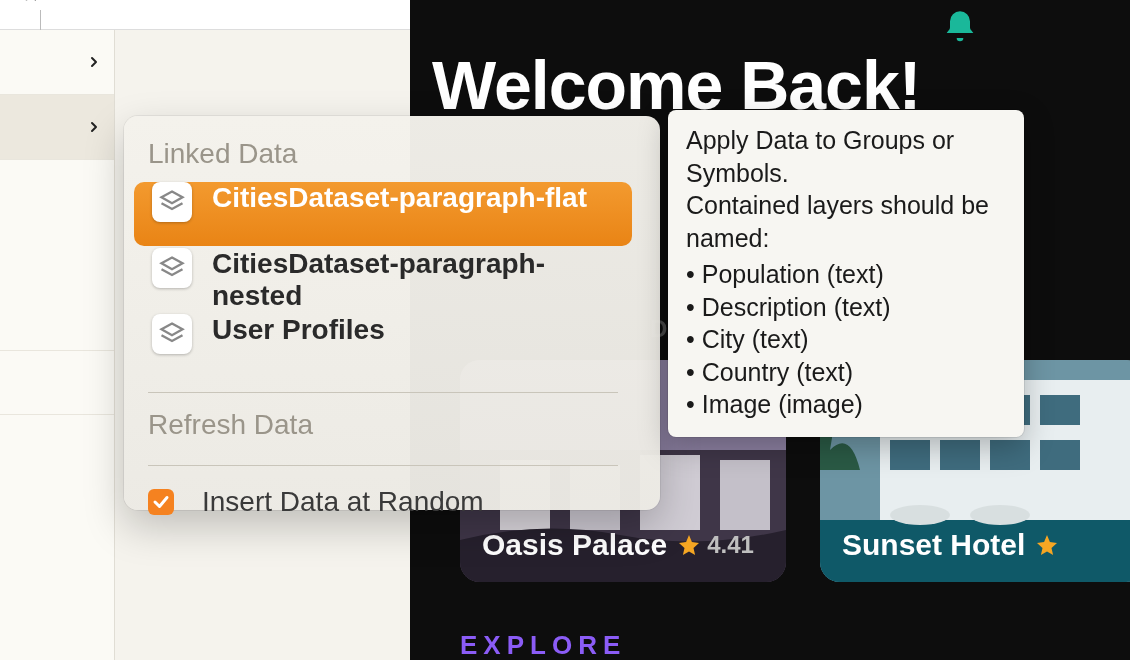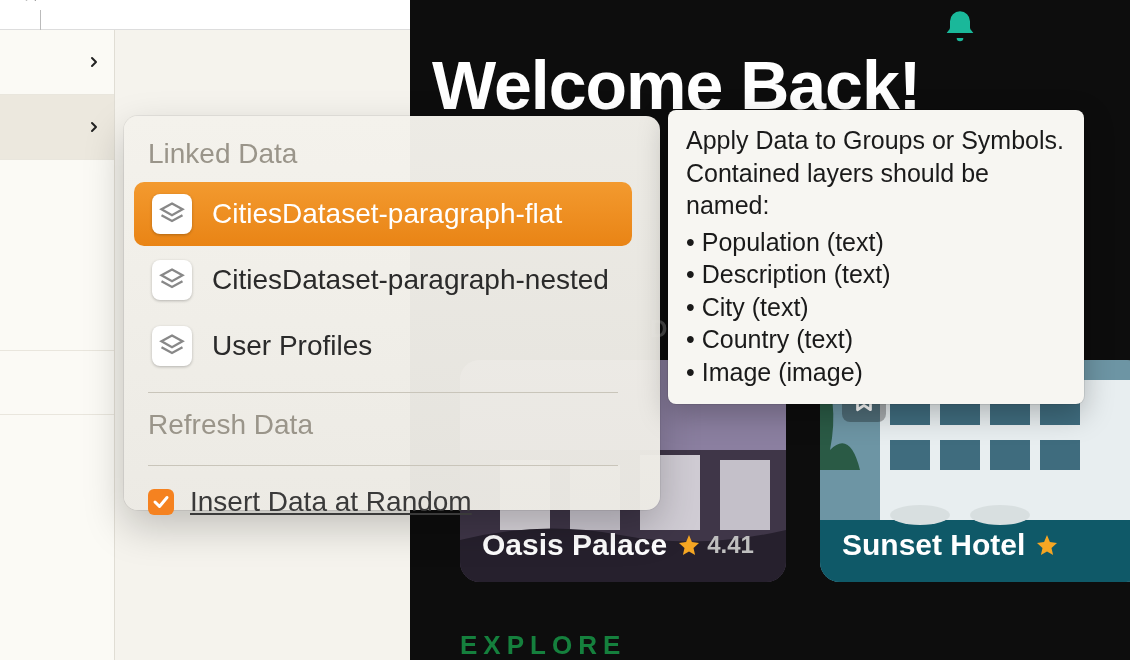--- a/index.html
+++ b/index.html
@@ -162,21 +162,21 @@
       color: #ffffff;
     }
 
     .explore-label {
       position: absolute;
       left: 50px;
       top: 630px;
       font-size: 26px;
       font-weight: 700;
       letter-spacing: 6px;
-      color: #15803d;
+      color: #8b5cf6;
     }
     .recommended-ghost {
       position: absolute;
       left: 240px;
       top: 315px;
       color: #4a4a4a;
       font-size: 24px;
       font-weight: 600;
       letter-spacing: 4px;
     }
@@ -193,28 +193,29 @@
       box-shadow: 0 16px 40px rgba(0,0,0,0.22), 0 0 0 1px rgba(0,0,0,0.06);
       padding: 14px 28px 10px 10px;
     }
     .data-menu-header {
       font-size: 28px;
       color: #9a958a;
       padding: 8px 14px 12px 14px;
     }
     .data-item {
       display: flex;
-      align-items: center;
+      align-items: flex-start;
       gap: 20px;
       height: 64px;
       border-radius: 10px;
       padding: 0 18px;
       font-size: 28px;
       color: #2a2a2a;
       margin-bottom: 2px;
+      font-weight: bold;
     }
     .data-item.selected {
       background: linear-gradient(180deg, #f39a2f, #e98415);
       color: #ffffff;
     }
     .data-item-icon {
       width: 40px;
       height: 40px;
       border-radius: 8px;
       background: #ffffff;
@@ -232,43 +233,42 @@
       margin: 14px 14px 10px 14px;
     }
     .menu-secondary {
       font-size: 28px;
       color: #9a958a;
       padding: 6px 14px 10px 14px;
     }
     .menu-checkbox-row {
       display: flex;
       align-items: center;
-      gap: 16px;
+      gap: 28px;
       padding: 10px 14px 6px 14px;
       font-size: 28px;
       color: #3a3a3a;
-      text-decoration: underline;
     }
     .checkbox {
       width: 26px;
       height: 26px;
       border-radius: 6px;
       background: #f58220;
       display: flex;
       align-items: center;
       justify-content: center;
     }
     .check-svg { width: 18px; height: 18px; color: #fff; }
 
     
     .tooltip {
       position: absolute;
       left: 668px;
       top: 110px;
-      width: 416px;
+      width: 356px;
       background: #f7f6f2;
       border-radius: 8px;
       box-shadow: 0 10px 30px rgba(0,0,0,0.25), 0 0 0 1px rgba(0,0,0,0.08);
       padding: 14px 18px 16px 18px;
       font-size: 25px;
       line-height: 1.3;
       color: #1a1a1a;
     }
     .tooltip ul {
       list-style: none;

